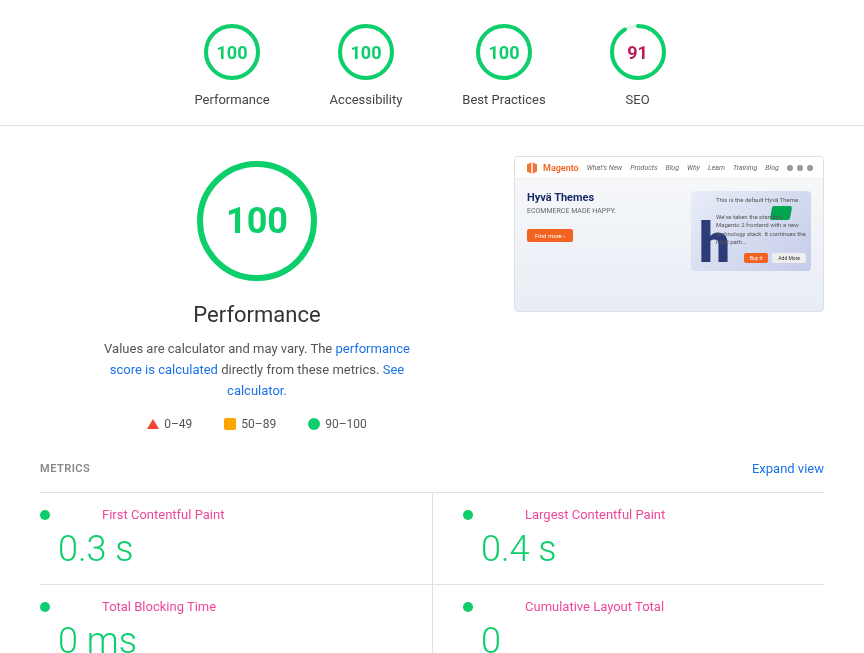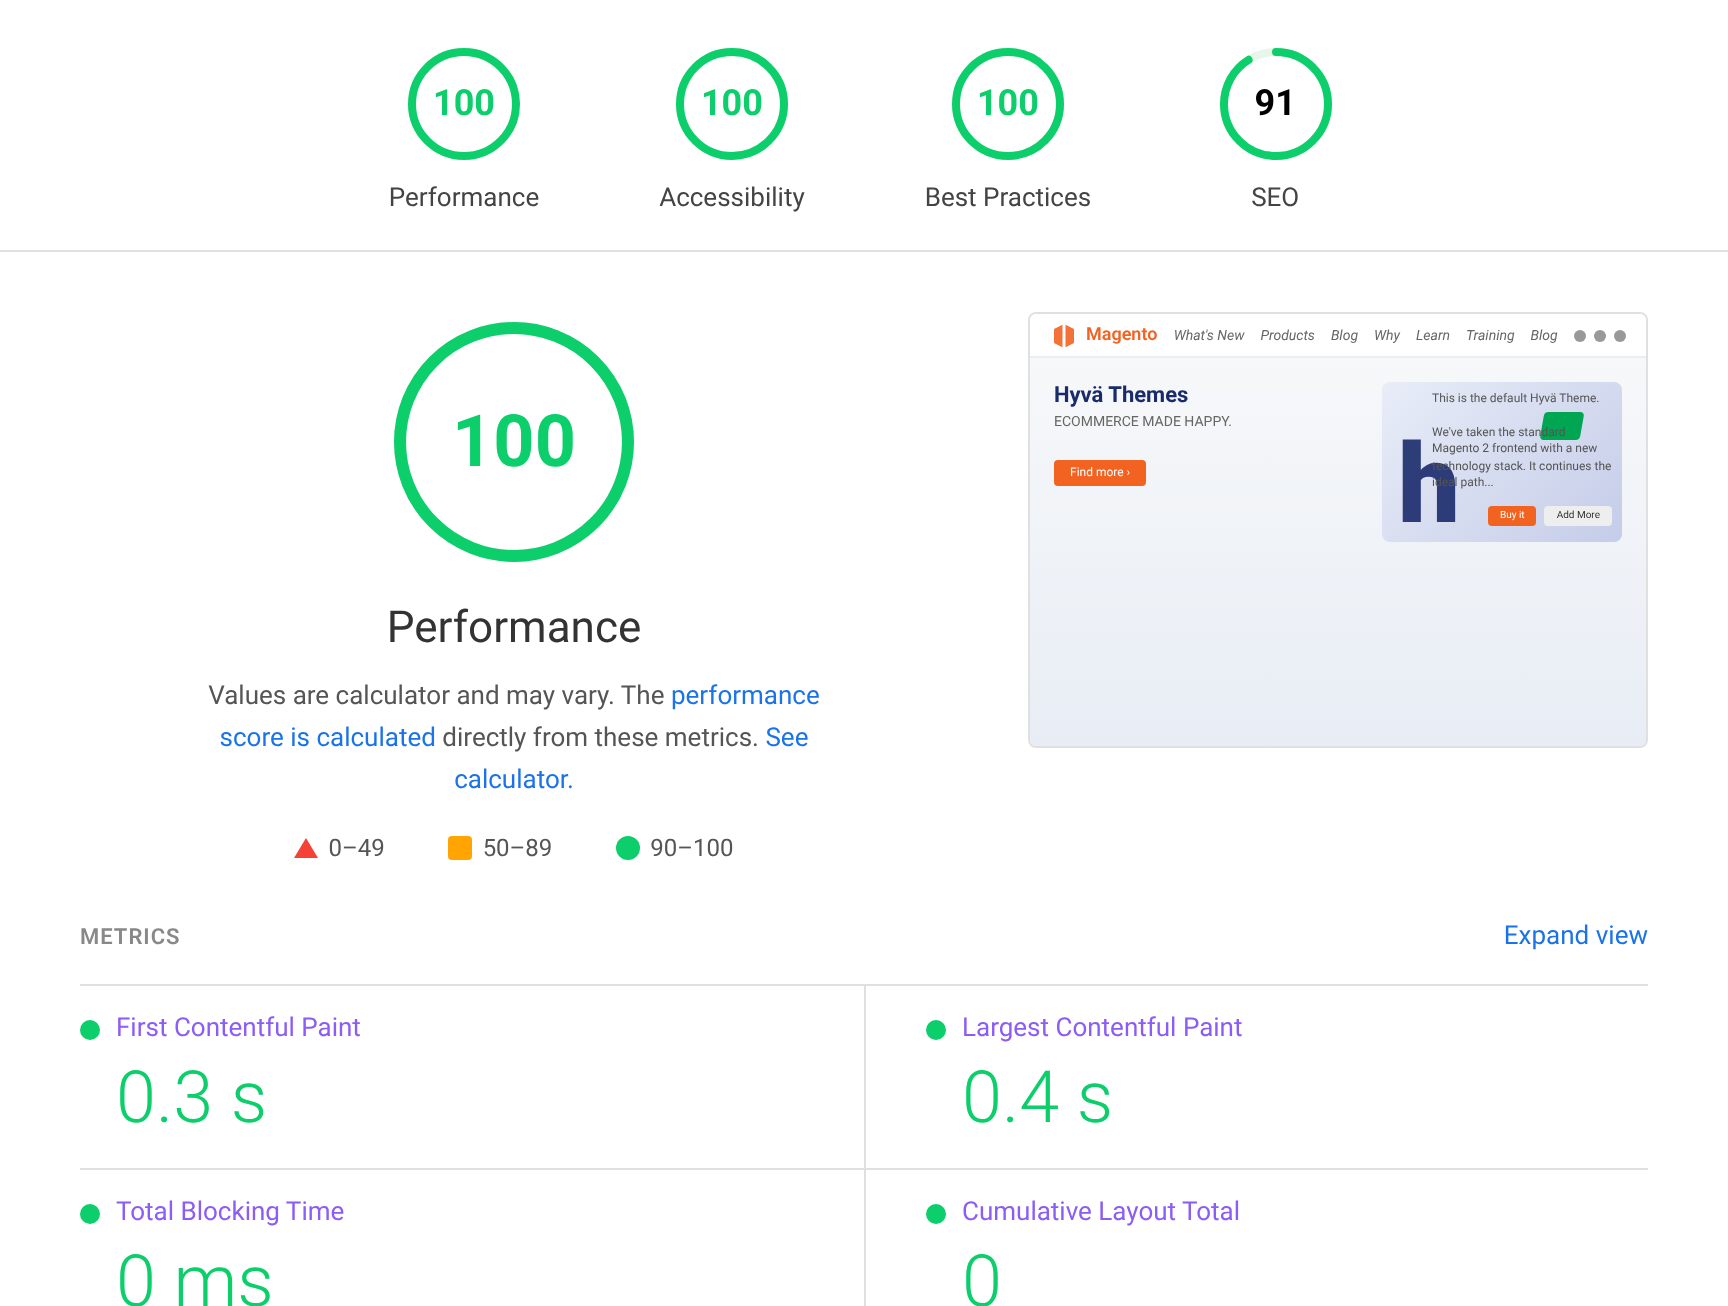--- a/index.html
+++ b/index.html
@@ -177,21 +177,21 @@
     
     .right-panel {
       width: 310px;
       flex-shrink: 0;
     }
 
     .screenshot-container {
       border: 1px solid #e0e0e0;
       border-radius: 4px;
       overflow: hidden;
-      height: 218px;
+      height: 156px;
       background: #f0f4ff;
       position: relative;
     }
 
     .screenshot-mockup {
       width: 100%;
       height: 100%;
       background: linear-gradient(180deg, #f8f9fa 0%, #e8edf5 100%);
       position: relative;
       overflow: hidden;
@@ -401,21 +401,22 @@
     .metric-dot {
       width: 10px;
       height: 10px;
       border-radius: 50%;
       background: #0cce6b;
       flex-shrink: 0;
     }
 
     .metric-name {
       font-size: 13px;
-      color: #8b5cf6;
+      color: #ec4899;
+      margin-left: 44px;
     }
 
     .metric-value {
       font-size: 36px;
       font-weight: 300;
       color: #0cce6b;
       padding-left: 18px;
     }
   </style>
 </head>
@@ -455,21 +456,21 @@
       </div>
       <span class="score-label">Best Practices</span>
     </div>
     <div class="score-item">
       <div class="score-circle">
         <svg viewBox="0 0 64 64">
           <circle class="bg-circle" cx="32" cy="32" r="26"></circle>
           <circle class="progress-circle" cx="32" cy="32" r="26" stroke-dasharray="163.36" stroke-dashoffset="14.70" style="stroke:#0cce6b">
           </circle>
         </svg>
-        <div class="score-circle-value" style="color:#000000">91</div>
+        <div class="score-circle-value" style="color:#be185d">91</div>
       </div>
       <span class="score-label">SEO</span>
     </div>
   </div>
 
 <div class="main-content">
   <div class="left-panel">
     <div class="big-score-circle">
       <svg viewBox="0 0 130 130">
         <circle class="bg-circle" cx="65" cy="65" r="57"></circle>

